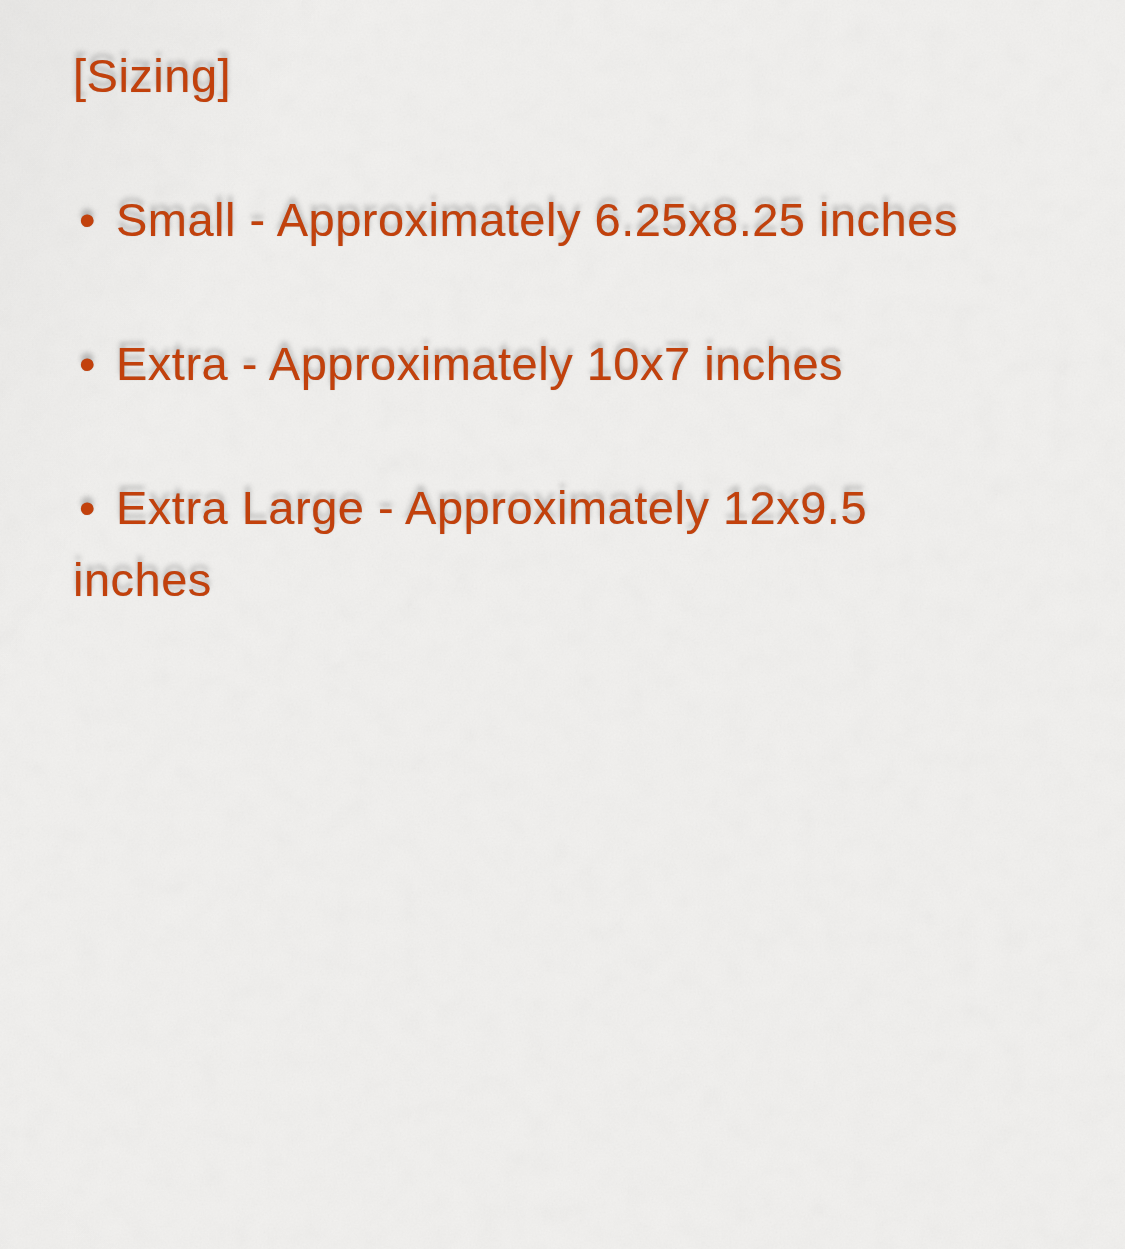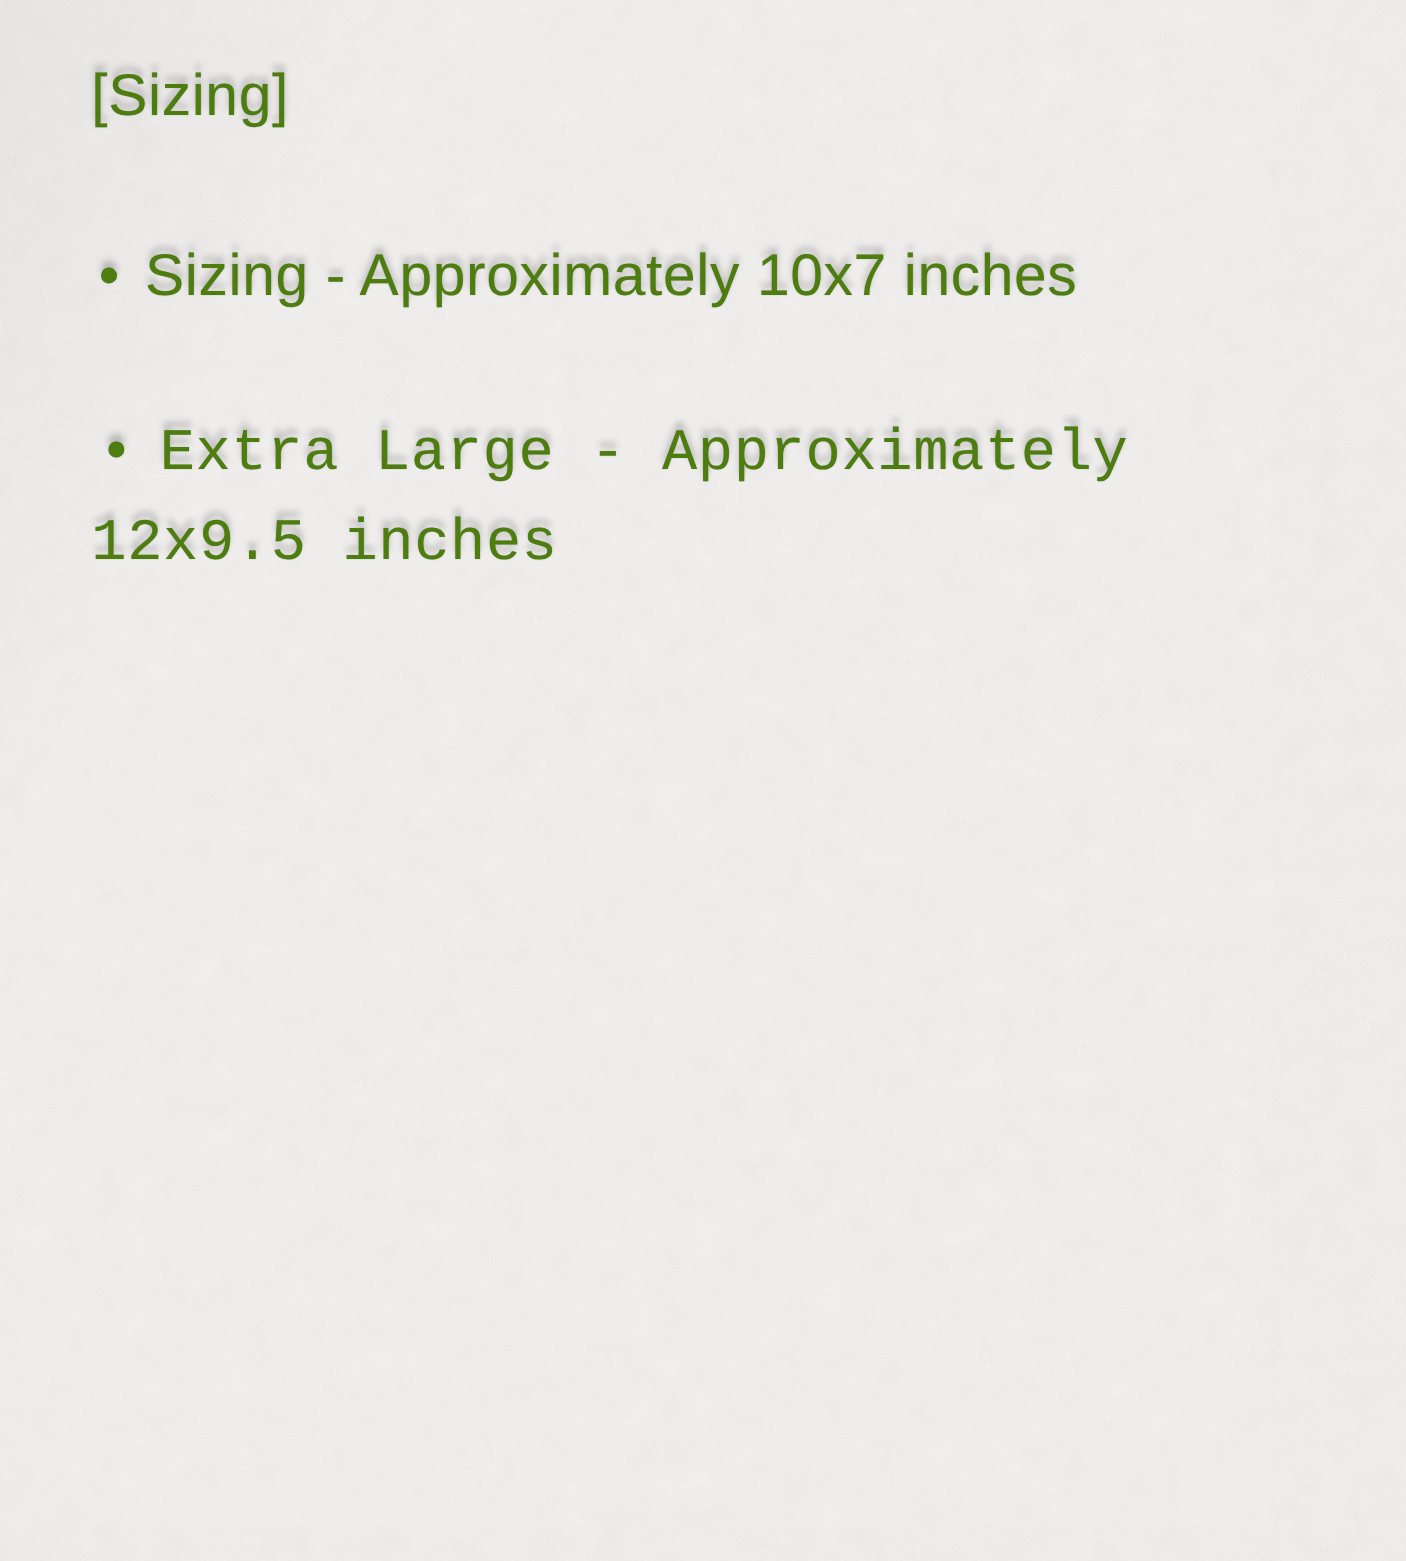--- a/index.html
+++ b/index.html
@@ -27,41 +27,40 @@
     background:
       radial-gradient(130% 120% at 55% 45%, rgba(0,0,0,0) 55%, rgba(0,0,0,0.045) 100%),
       linear-gradient(115deg, rgba(0,0,0,0.035), rgba(0,0,0,0) 20%);
   }
   .note {
     position: absolute;
     inset: 0;
     z-index: 2;
     box-sizing: border-box;
     padding: 40px 70px 0 73px;
-    color: #4d7c0f;
+    color: #c2410c;
     font-size: 47px;
     line-height: 72px;
     letter-spacing: 0.5px;
     
     text-shadow: 0 -6px 5px rgba(127,127,127,0.45), 0 0 1px rgba(66,66,68,0.35);
   }
   .heading {
     margin: 0 0 72px 0;
     font-size: 47px;
     font-weight: 400;
     line-height: 72px;
   }
   .item {
     margin: 0 0 72px 0;
     white-space: nowrap; 
   }
   .item.wrap {
     white-space: normal; 
     max-width: 900px;
-    font-family: Liberation Mono, monospace;
   }
   .bullet {
     margin: 0 20px 0 6px;
   }
 </style>
 </head>
 <body>
 
 <svg class="texture-svg" width="1125" height="1249" xmlns="http://www.w3.org/2000/svg" aria-hidden="true">
   <defs>
@@ -79,21 +78,22 @@
   <rect width="1125" height="1249" filter="url(#grainFine)" opacity="0.06"></rect>
 </svg>
 
 <div class="vignette"></div>
 
 <main class="note">
 
   <h1 class="heading">[Sizing]</h1>
 
 
+  <p class="item"><span class="bullet">•</span><span>Small - Approximately 6.25x8.25 inches</span></p>
 
-  <p class="item"><span class="bullet">•</span><span>Sizing - Approximately 10x7 inches</span></p>
+  <p class="item"><span class="bullet">•</span><span>Extra - Approximately 10x7 inches</span></p>
 
 
 
 
   <p class="item wrap"><span class="bullet">•</span><span>Extra Large - Approximately 12x9.5 inches</span></p>
 
 </main>
 
 </body></html>

